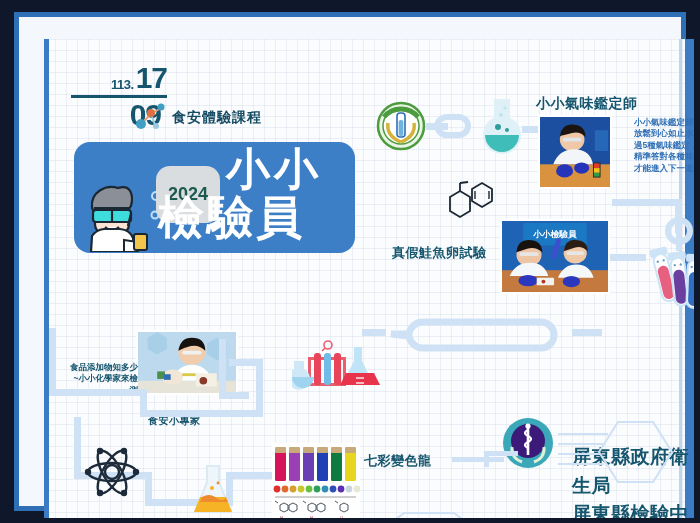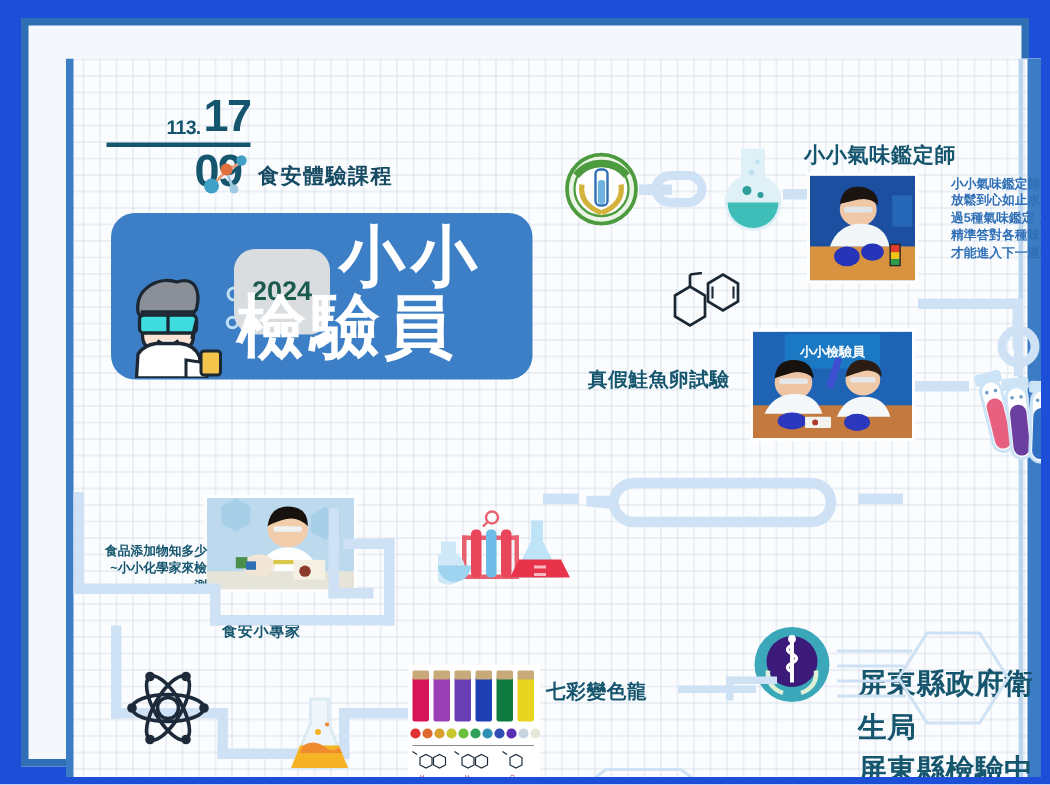--- a/index.html
+++ b/index.html
@@ -5,21 +5,21 @@
   * { box-sizing: border-box; margin: 0; padding: 0; }
   html, body {
     width: 700px; height: 523px;
     background: #ffffff;
     font-family: "Liberation Sans", "DejaVu Sans", sans-serif;
     overflow: hidden;
   }
   #poster {
     position: relative;
     width: 700px; height: 523px;
-    background: #1d4ed8;
+    background: #0f172a;
   }
   
   .frame-outer {
     position: absolute; left: 14px; top: 12px;
     width: 672px; height: 499px;
     border: 5px solid #2f6fb5;
     background: #f4f7fb;
   }
   .frame-inner {
     position: absolute; left: 25px; top: 22px;
@@ -78,21 +78,21 @@
   .banner .pill {
     position: absolute; left: 82px; top: 24px;
     background: #d9dde0; color: #1d5a4e;
     font-size: 18px; font-weight: 800;
     padding: 18px 12px; border-radius: 14px;
     letter-spacing: 0px;
   }
   .banner .t1 {
     position: absolute; left: 152px; top: 8px;
     font-size: 44px; font-weight: 900; color: #ffffff;
-    letter-spacing: 4px; line-height: 1;
+    letter-spacing: 4px; line-height: 1; font-family: Liberation Mono, monospace;
   }
   .banner .t2 {
     position: absolute; left: 84px; top: 52px;
     font-size: 46px; font-weight: 900; color: #ffffff;
     letter-spacing: 3px; line-height: 1;
   }
   .mascot { position: absolute; left: 10px; top: 40px; width: 76px; height: 70px; }
   .dots3 { position: absolute; left: 84px; top: 49px; color:#fff; font-size: 13px; letter-spacing:1px;}
 
   

